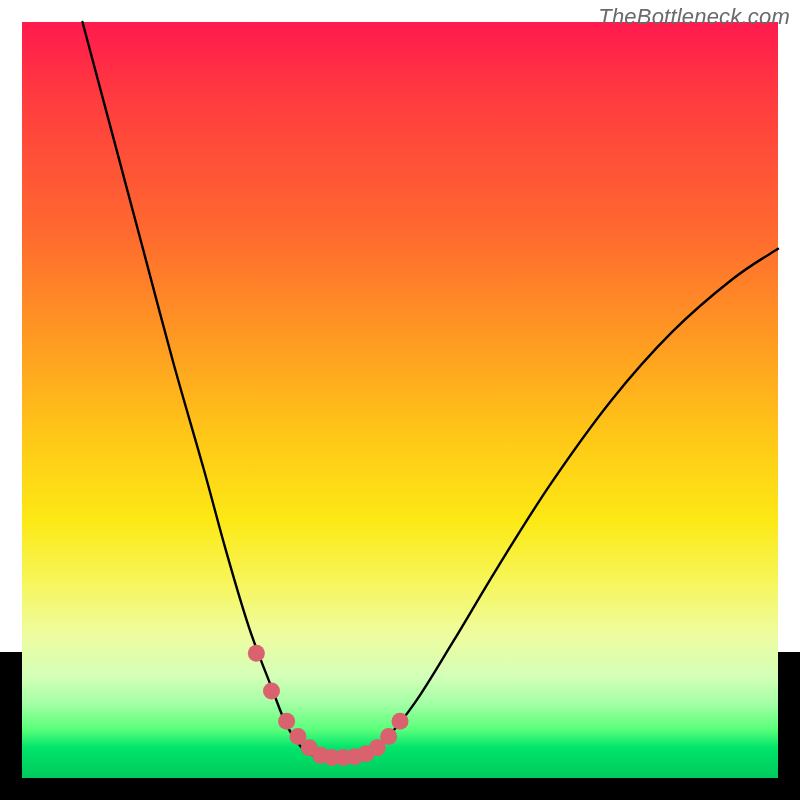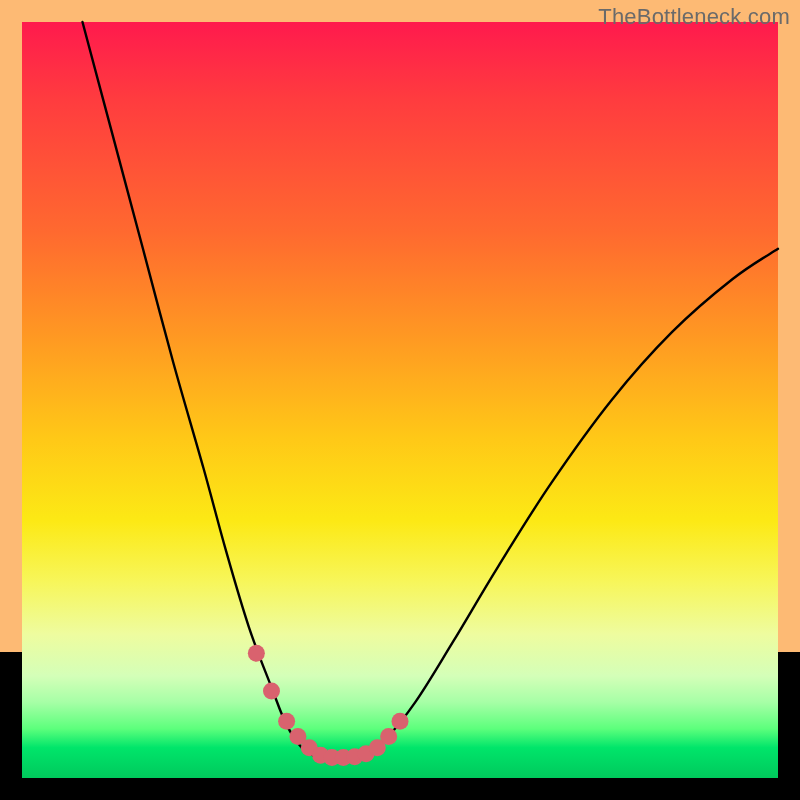--- a/index.html
+++ b/index.html
@@ -7,22 +7,23 @@
     padding: 0;
     width: 800px;
     height: 800px;
     overflow: hidden;
     background: #000;
     font-family: Arial, Helvetica, sans-serif;
   }
   .outer {
     width: 800px;
     height: 652px;
-    background: #fdba74;
+    background: #ffffff;
     position: relative;
+    font-style: italic;
   }
   .plot-area {
     position: absolute;
     left: 22px;
     top: 22px;
     width: 756px;
     height: 756px;
     background: linear-gradient(to bottom,
       #ff1a4d 0%,
       #ff3b3f 10%,

